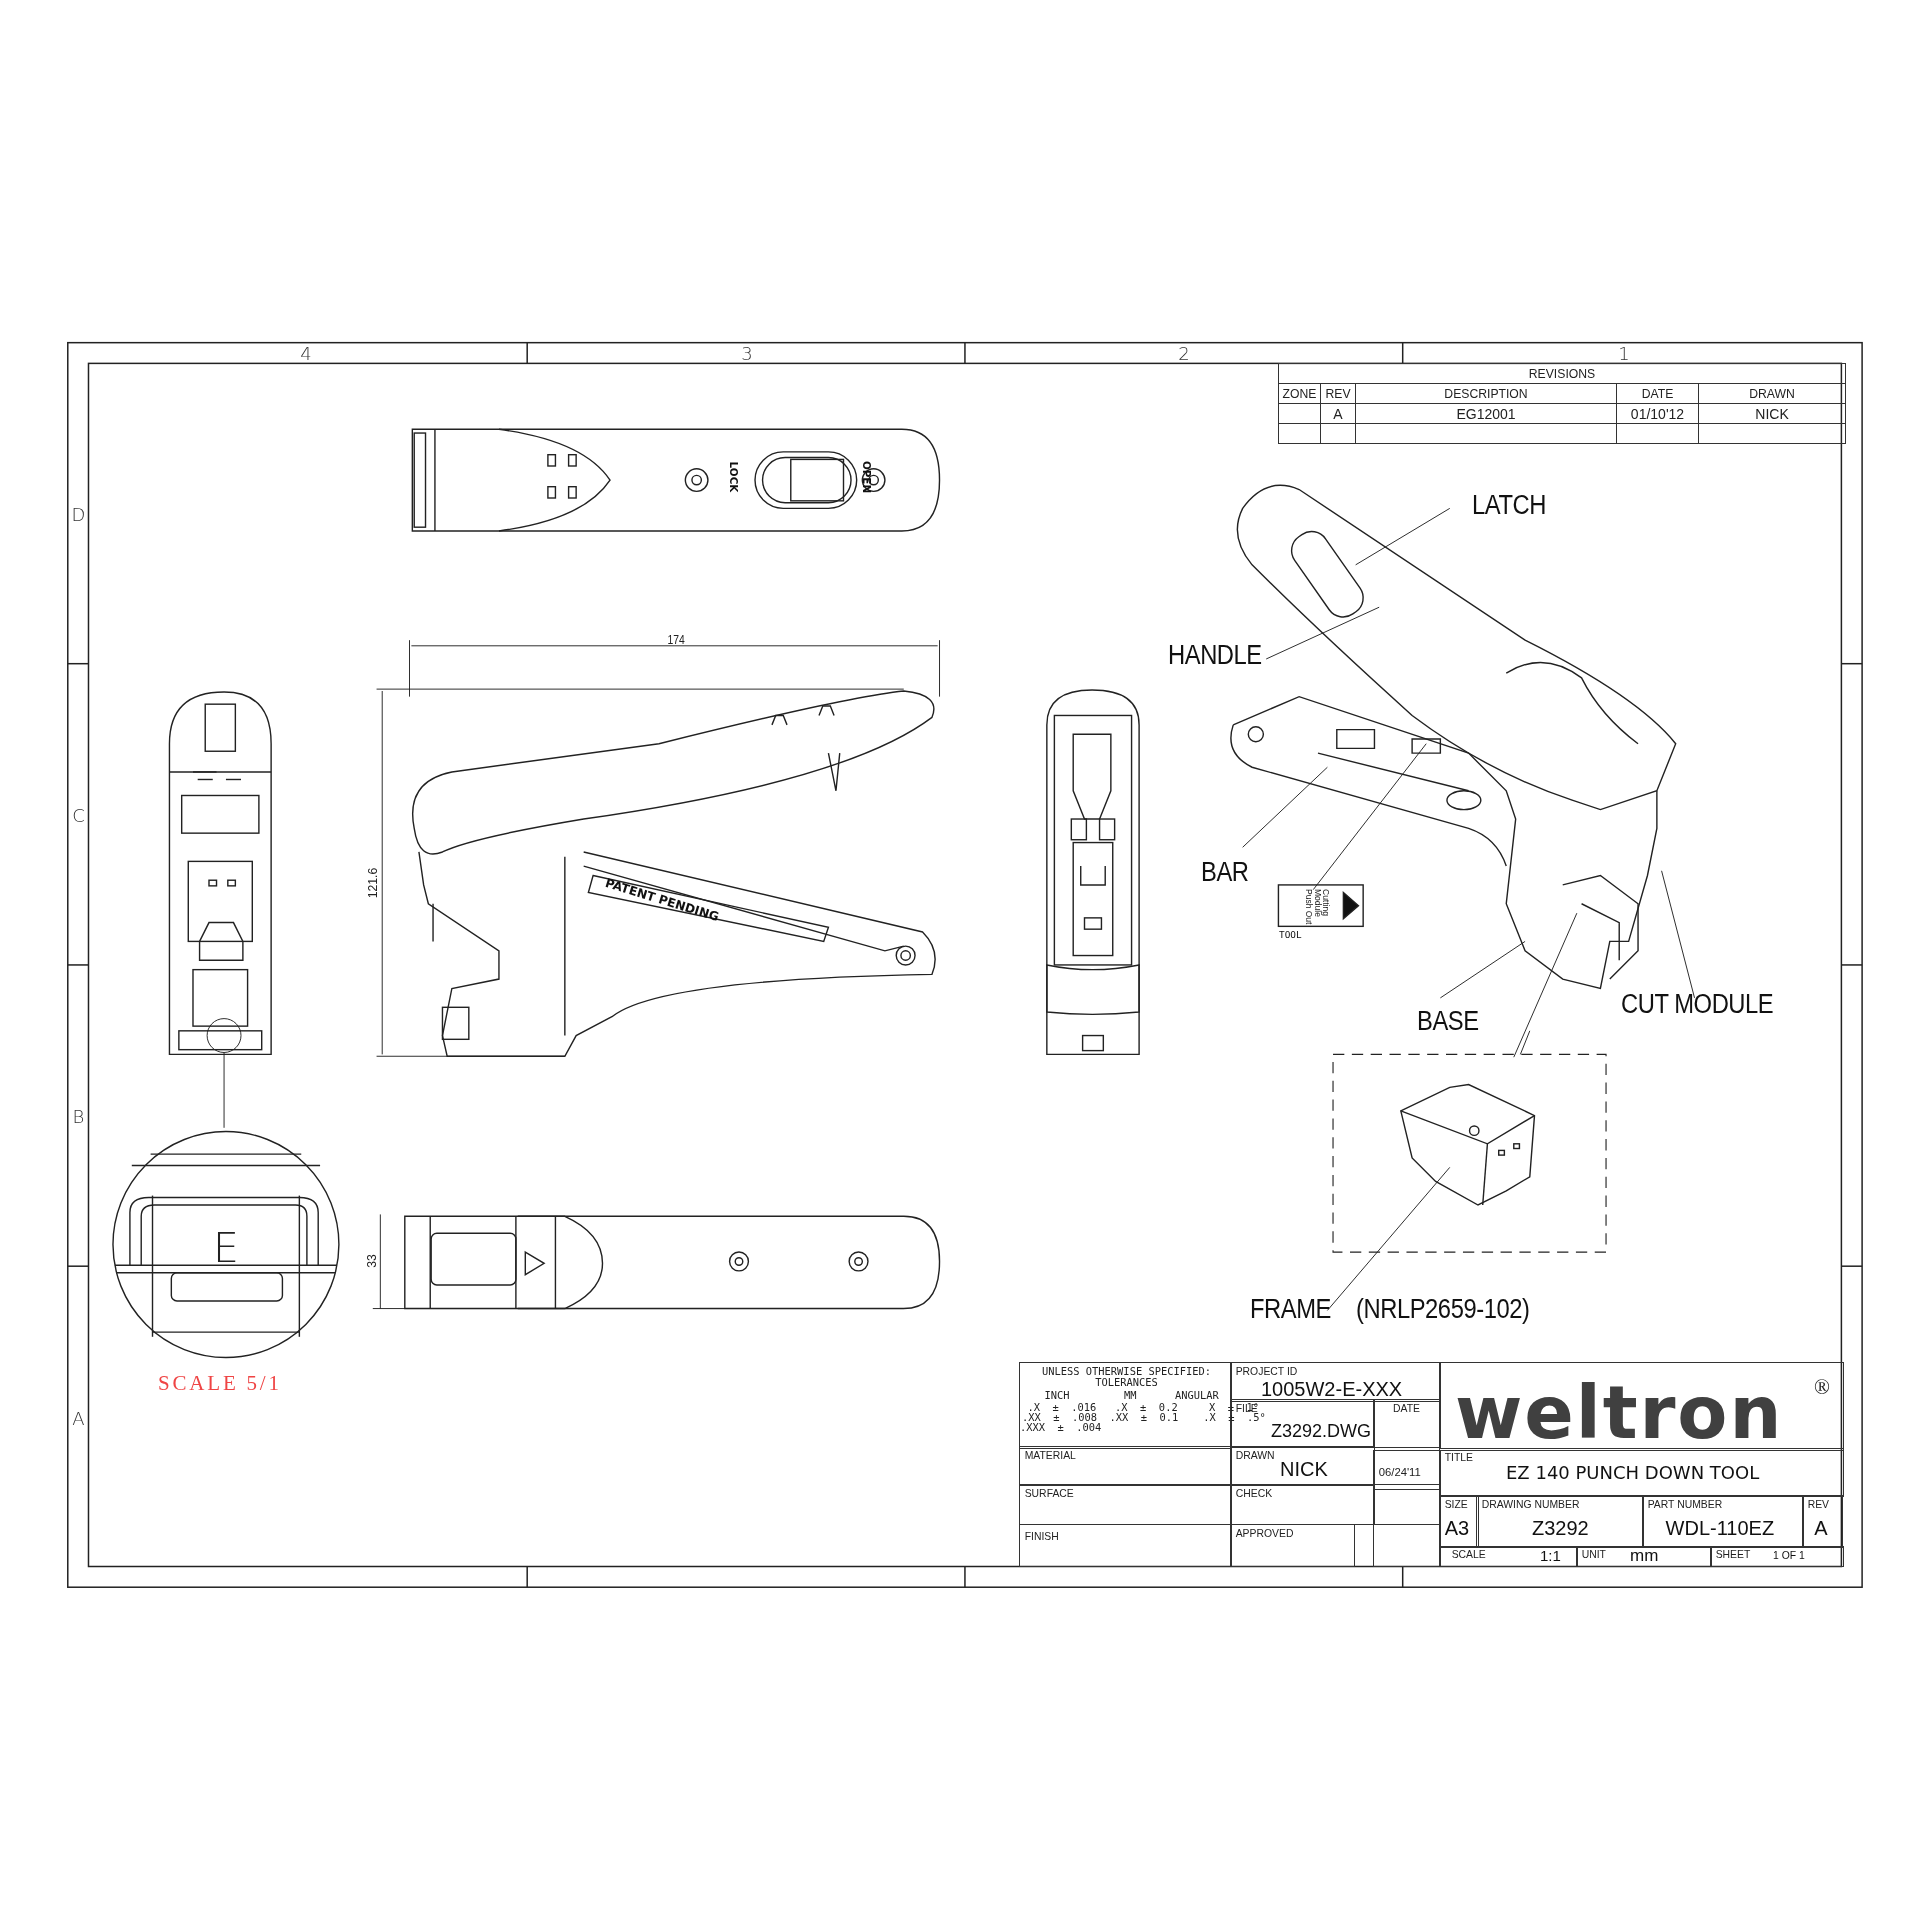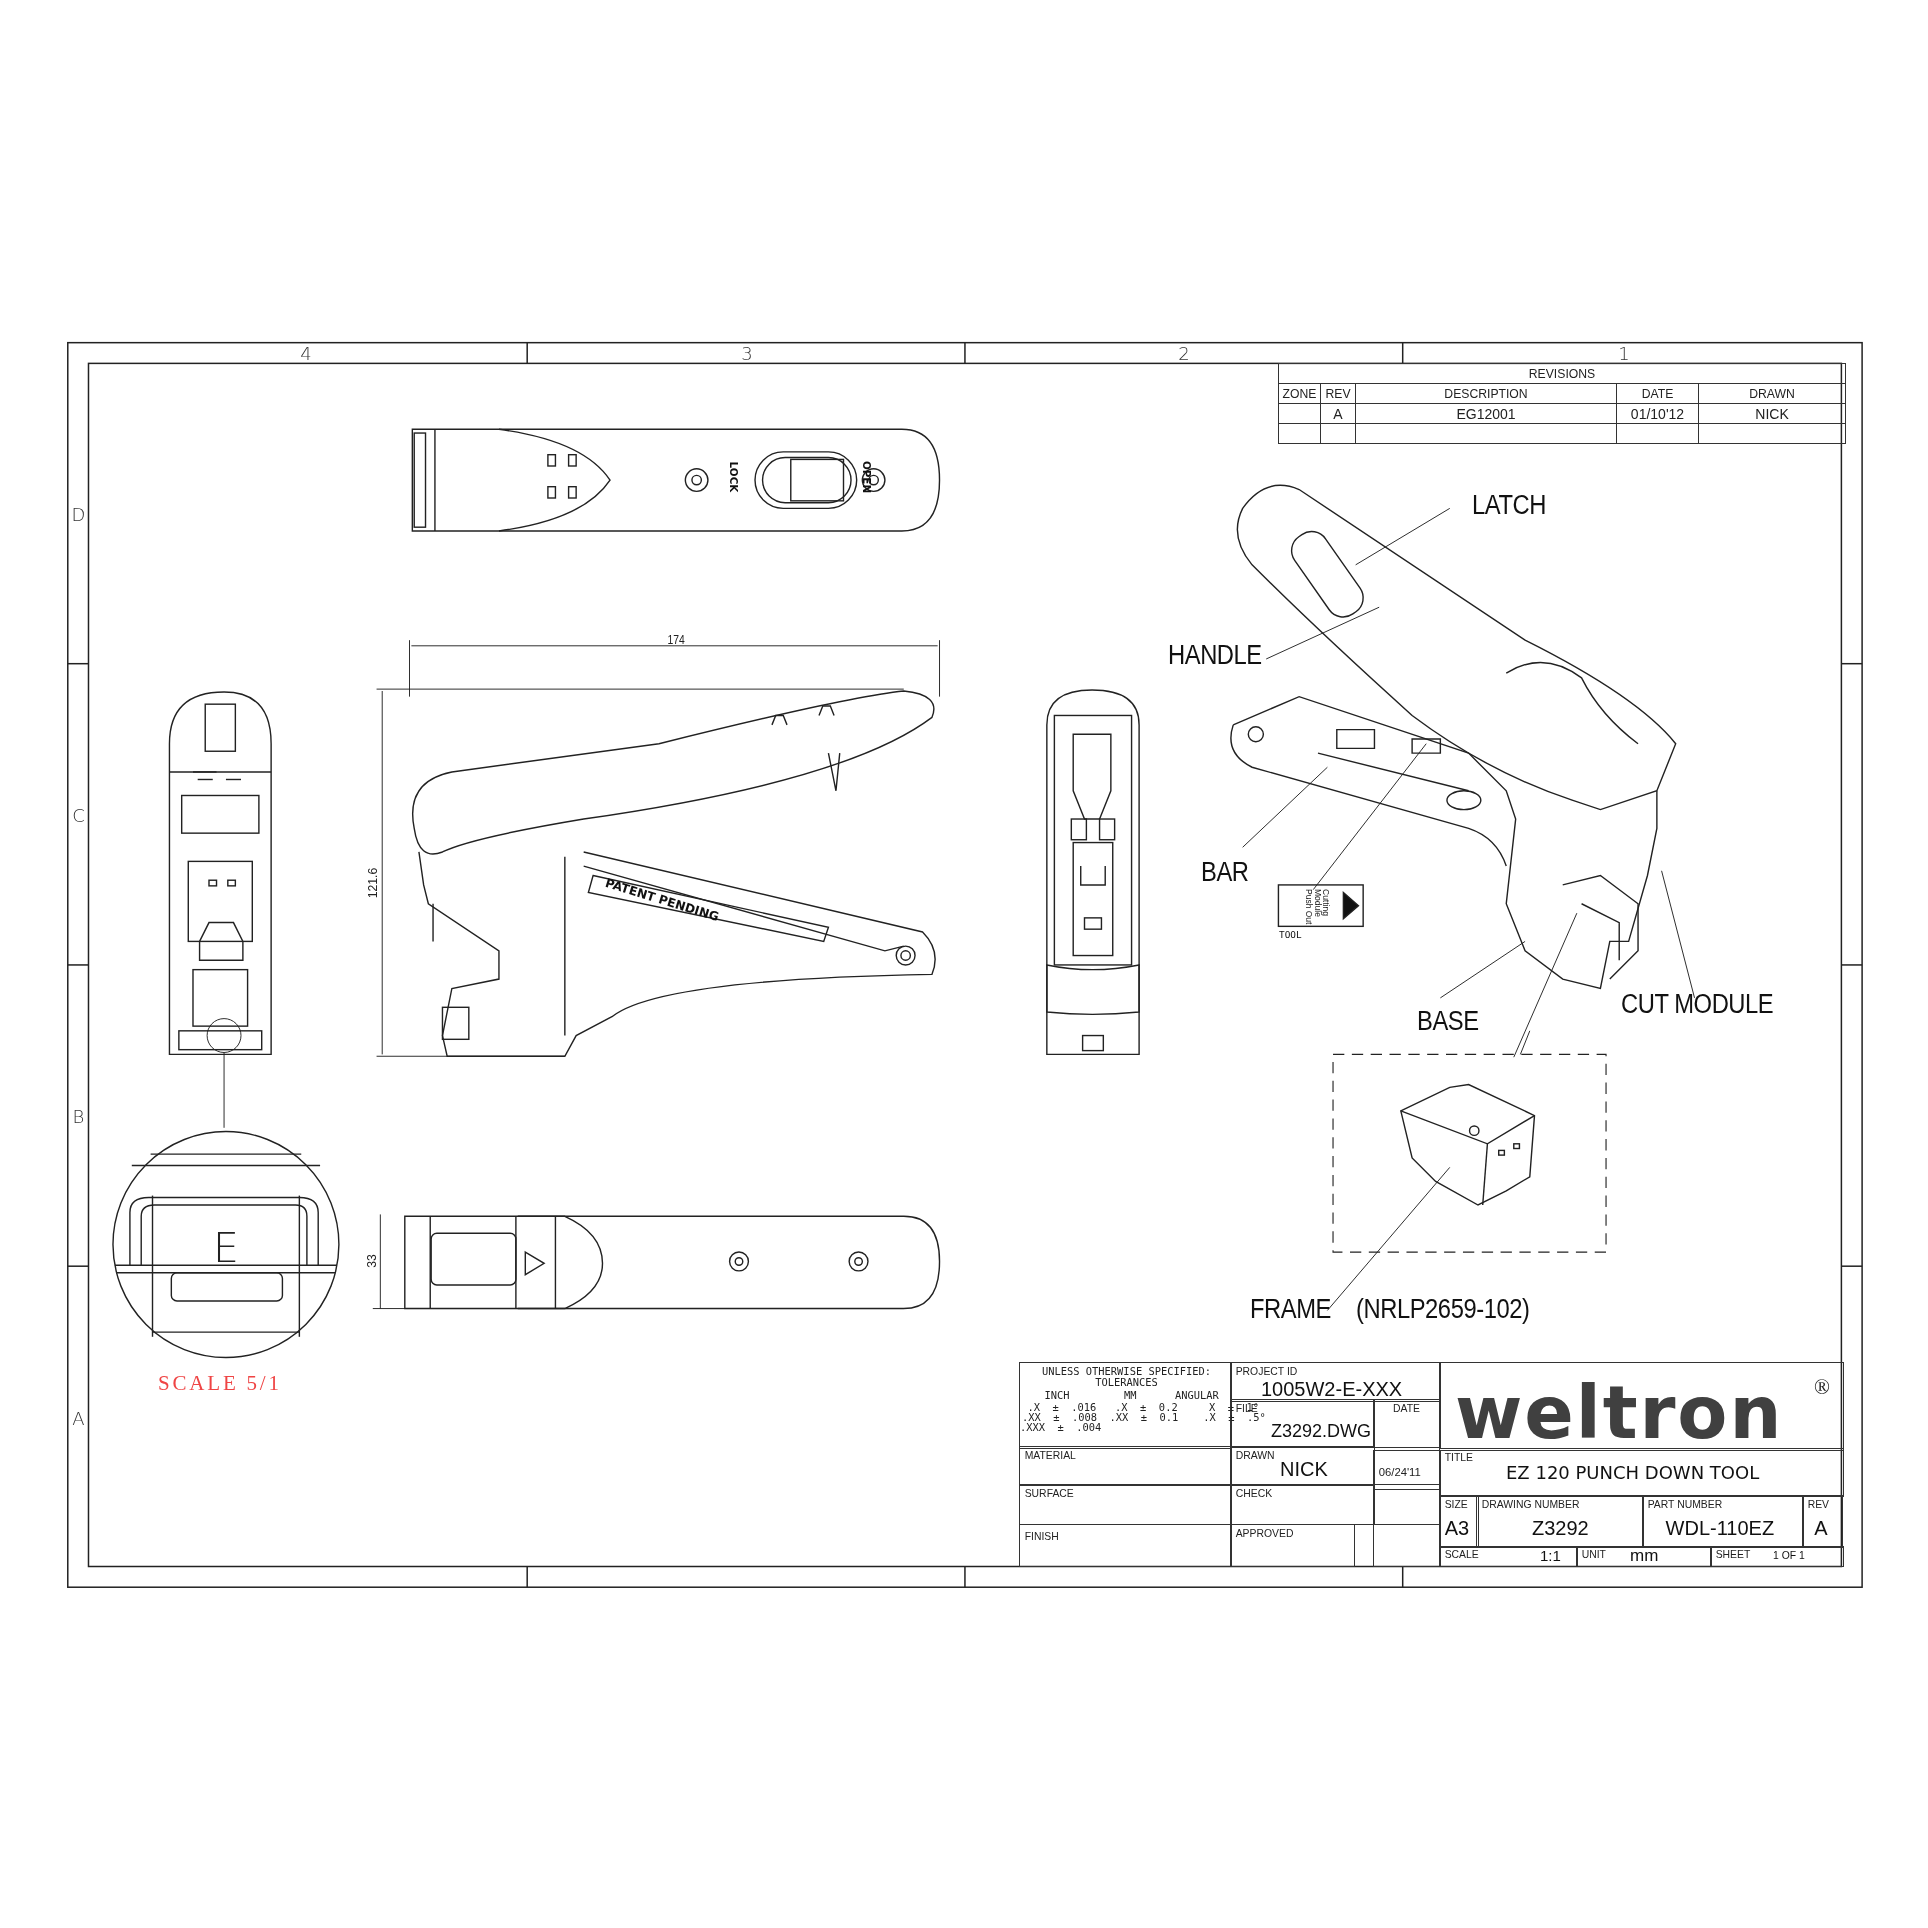--- a/index.html
+++ b/index.html
@@ -305,42 +305,42 @@
   <div class="lbl">APPROVED</div>
 </div>
 <div class="tb" style="left:1373px; top:1524px; width:68px; height:43px;"></div>
 
 <div class="tb" style="left:1439px; top:1362px; width:405px; height:89px;"></div>
 <div class="logo">weltron</div>
 <div class="reg">®</div>
 
 <div class="tb" style="left:1439px; top:1448px; width:405px; height:49px;">
   <div class="lbl">TITLE</div>
-  <div class="val" style="left:66px; top:13px; font-size:18px; font-family:'DejaVu Sans',sans-serif;">EZ 120 PUNCH DOWN TOOL</div>
+  <div class="val" style="left:66px; top:13px; font-size:18px; font-family:'DejaVu Sans',sans-serif;">EZ 140 PUNCH DOWN TOOL</div>
 </div>
 
 <div class="tb" style="left:1439px; top:1495px; width:40px; height:53px;">
   <div class="lbl">SIZE</div>
   <div class="val" style="left:4.7px; top:21px;">A3</div>
 </div>
 <div class="tb" style="left:1476px; top:1495px; width:168px; height:53px;">
   <div class="lbl">DRAWING NUMBER</div>
   <div class="val" style="left:55px; top:21px;">Z3292</div>
 </div>
 <div class="tb" style="left:1642px; top:1495px; width:162px; height:53px;">
   <div class="lbl">PART NUMBER</div>
   <div class="val" style="left:22.6px; top:21px;text-align:center;">WDL-110EZ</div>
 </div>
 <div class="tb" style="left:1802px; top:1495px; width:41px; height:53px;">
   <div class="lbl">REV</div>
   <div class="val" style="left:11.3px; top:21px;">A</div>
 </div>
 
 <div class="tb" style="left:1439px; top:1546px; width:139px; height:21px;">
-  <div class="lbl" style="top:1.9px;">SCALE</div>
+  <div class="lbl" style="top:1.9px;margin-left:7px;">SCALE</div>
   <div class="val" style="left:68px; top:0px; font-size:15px;margin-left:32px;">1:1</div>
 </div>
 <div class="tb" style="left:1576px; top:1546px; width:136px; height:21px;">
   <div class="lbl" style="top:1.9px;">UNIT</div>
   <div class="val" style="left:53px; top:-0.9px; font-size:17px;">mm</div>
 </div>
 <div class="tb" style="left:1710px; top:1546px; width:134px; height:21px;">
   <div class="lbl" style="top:1.9px;">SHEET</div>
   <div class="val" style="left:62px; top:2.8px; font-size:10.4px;">1 OF 1</div>
 </div>

